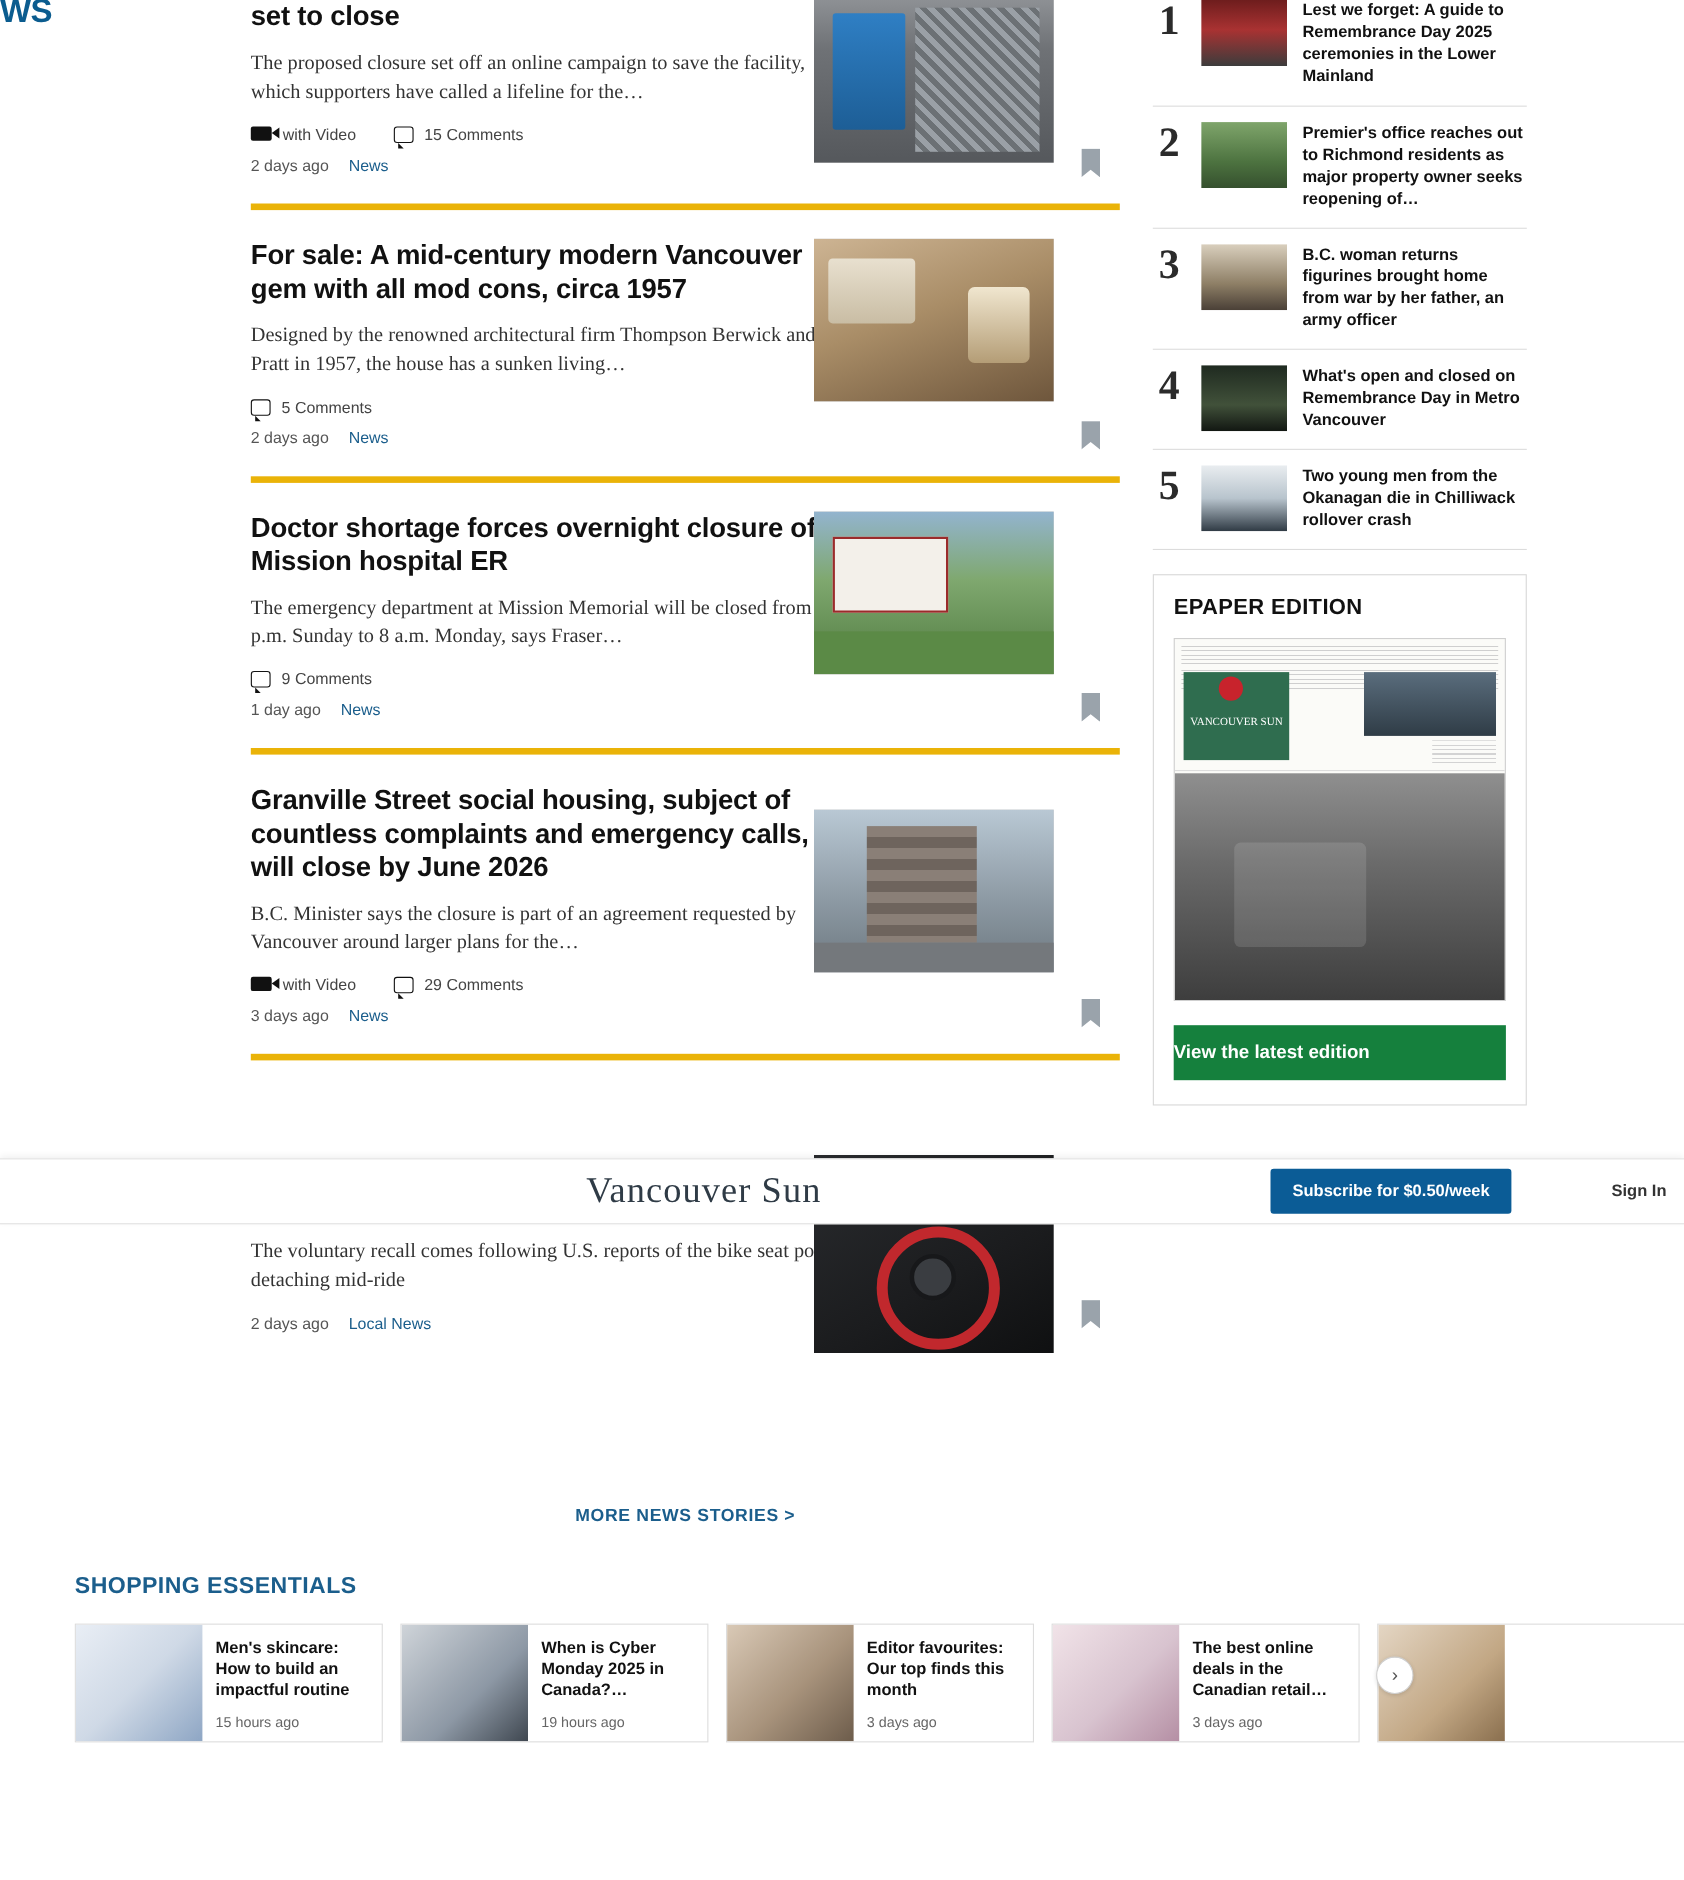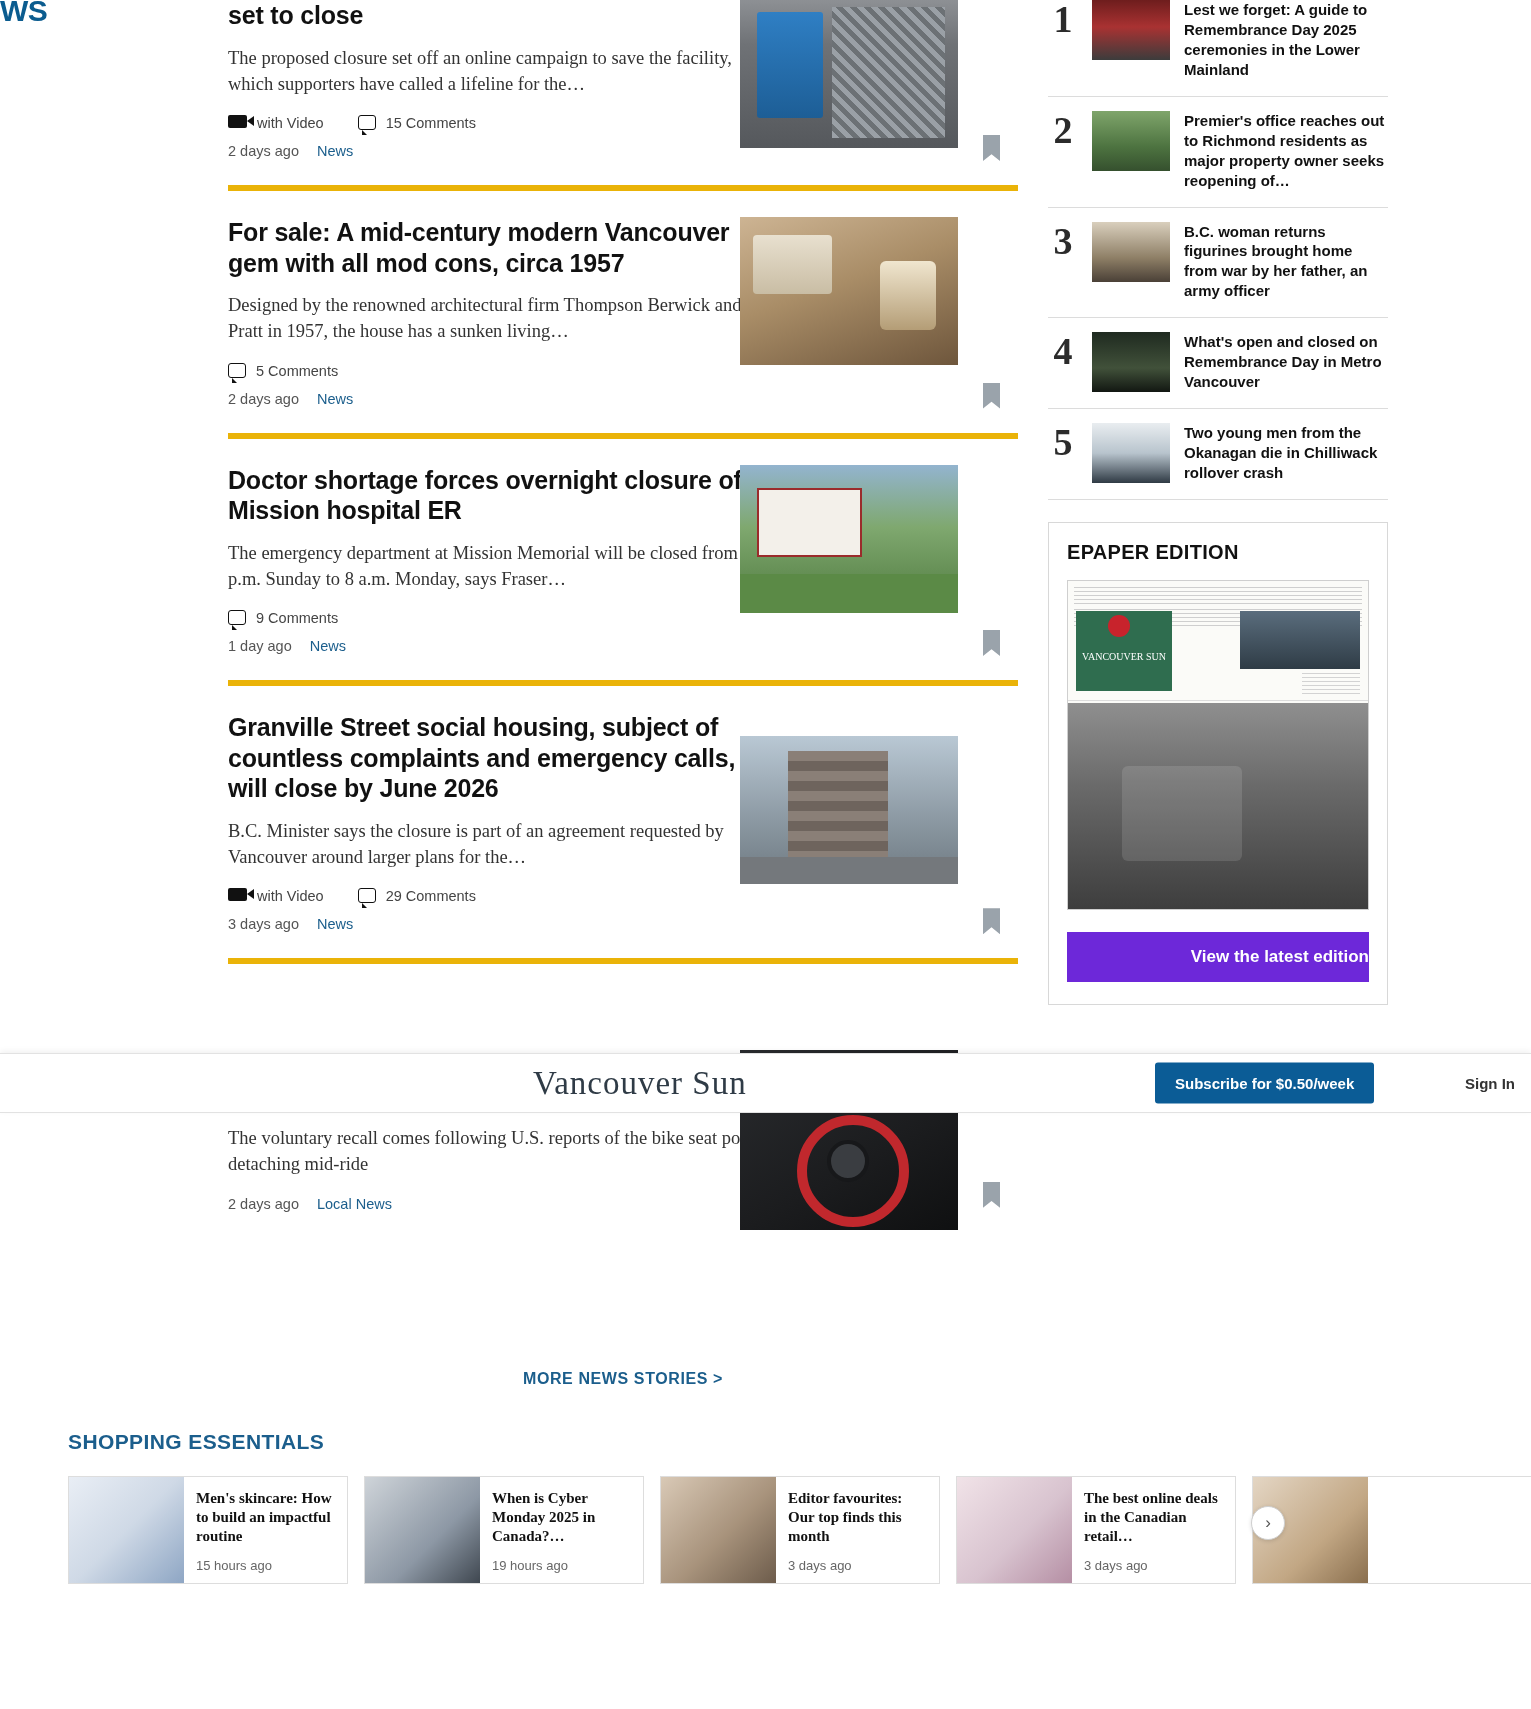--- a/index.html
+++ b/index.html
@@ -309,28 +309,28 @@
   .pp-main:after {
     content:""; position:absolute; left:18%; top:30%; width:40%; height:46%;
     background: rgba(255,255,255,.12);
     border-radius: 6px;
   }
 
   .btn-primary {
     display: block;
     width: 100%;
     margin-top: 22px;
-    background: #6d28d9;
+    background: #15803d;
     color: #fff;
     border: none;
     font-family: "Liberation Sans", sans-serif;
     font-weight: 700;
     font-size: 17px;
     padding: 15px 0;
-    text-align: right;
+    text-align: left;
     cursor: pointer;
   }
 
   
   .subscribe-bar {
     position: absolute;
     left: 0;
     top: 1053px;
     width: 1531px;
     height: 60px;
@@ -425,21 +425,21 @@
     flex: 0 0 280px;
   }
   .card-img { width: 115px; flex: 0 0 115px; }
   .card-body {
     padding: 12px 12px 10px 12px;
     display: flex;
     flex-direction: column;
     justify-content: space-between;
   }
   .card-title {
-    font-family: Liberation Serif, serif;
+    font-family: Liberation Sans, sans-serif;
     font-weight: 700;
     font-size: 15px;
     line-height: 1.27;
     color: #111;
     max-height: 58px;
     overflow: hidden;
   }
   .card-time {
     font-family: "Liberation Sans", sans-serif;
     font-size: 13px;

